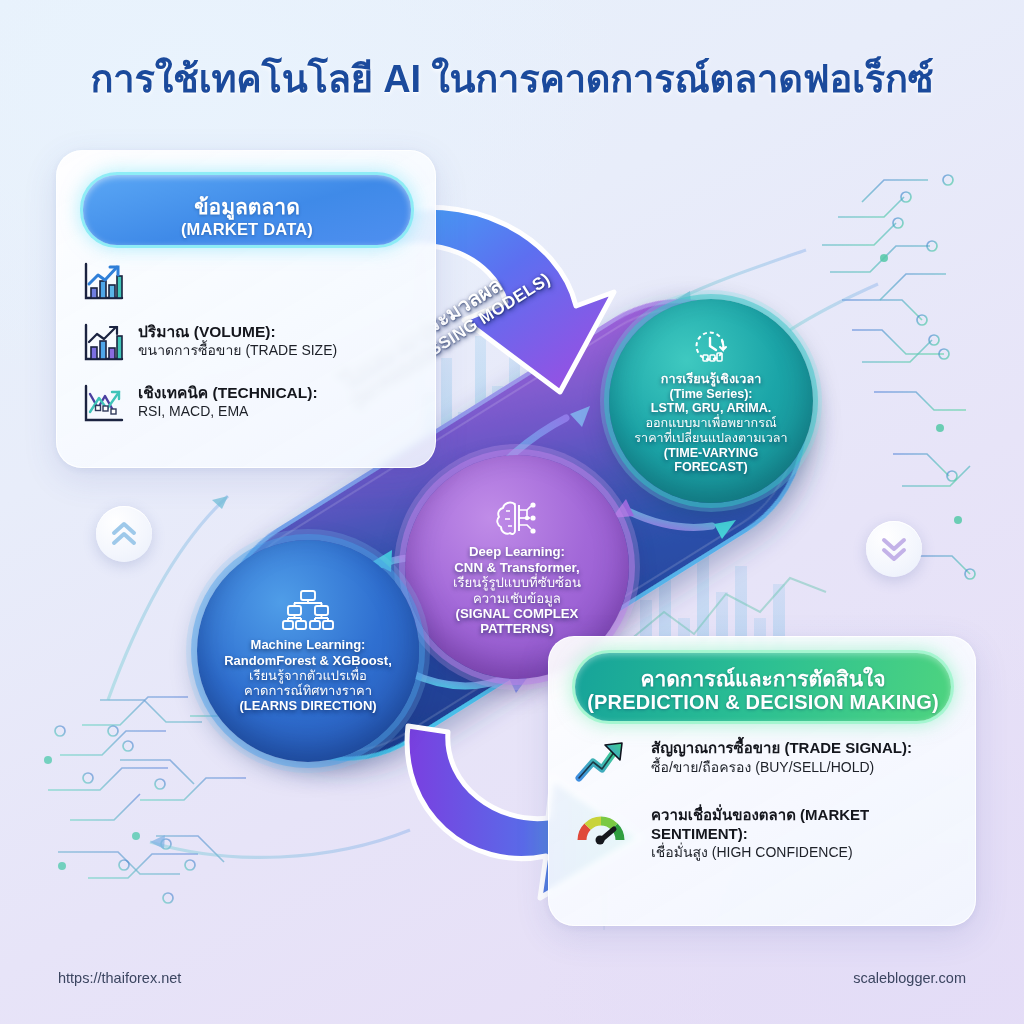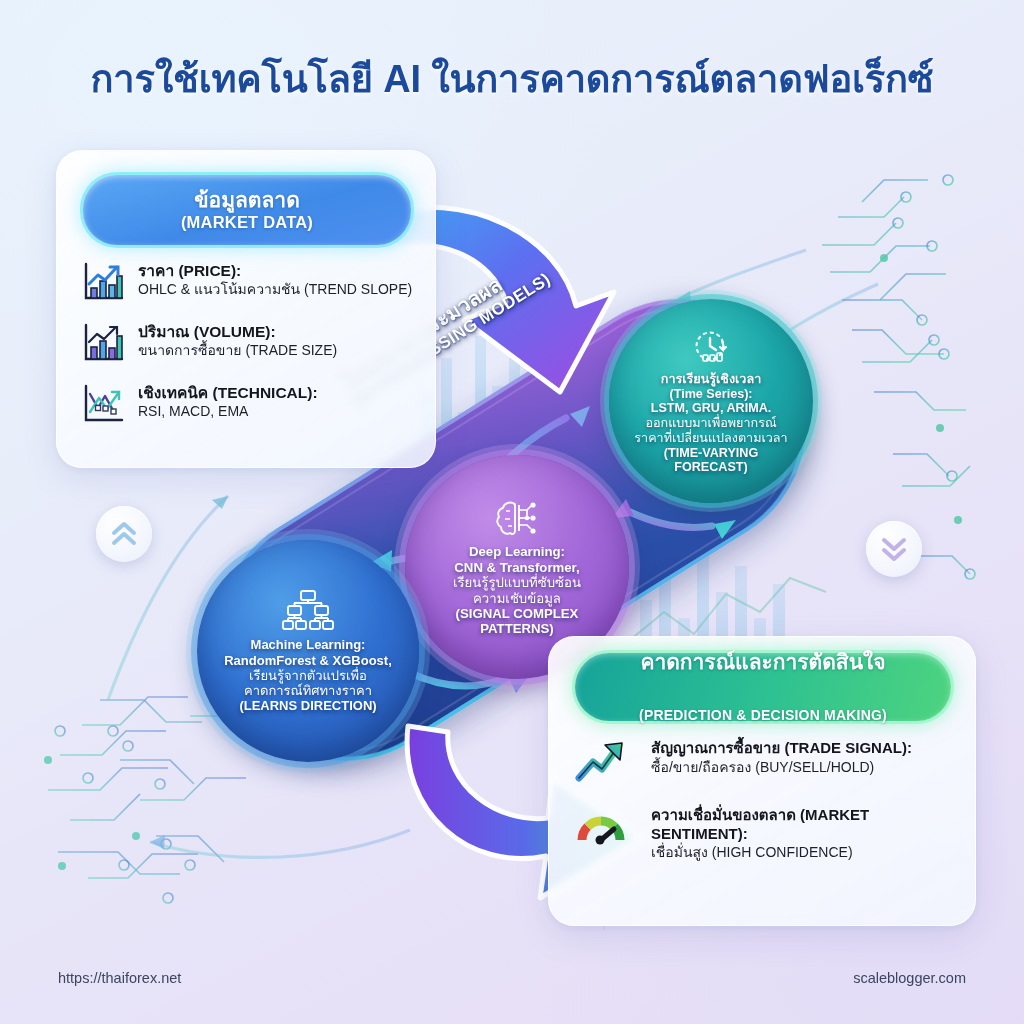--- a/index.html
+++ b/index.html
@@ -33,39 +33,39 @@
     backdrop-filter:blur(3px);
   }
   
   #market-card { left:56px; top:150px; width:380px; height:318px; }
   
   #prediction-card { left:548px; top:636px; width:428px; height:290px; overflow:hidden; }
 
   
   .pill {
     position:absolute; border-radius:34px; display:flex; flex-direction:column;
-    align-items:center; justify-content:center; color:#fff; text-align:center;
+    align-items:center; justify-content:flex-end; color:#fff; text-align:center;
     line-height:1.18; padding:6px 10px;
   }
   #market-pill {
     left:26px; top:24px; width:328px; height:70px;
     background:linear-gradient(165deg,#5aa7f5 0%,#3f8ae8 55%,#4f8ff0 100%);
     box-shadow:0 0 0 3px rgba(130,235,245,.85), 0 0 18px 4px rgba(120,225,250,.55),
                inset 0 2px 6px rgba(255,255,255,.5);
   }
   #prediction-pill {
     left:26px; top:16px; width:376px; height:68px;
     background:linear-gradient(105deg,#16a39a 0%,#2bbf93 48%,#4ed47f 100%);
     box-shadow:0 0 0 3px rgba(150,245,200,.75), 0 0 18px 4px rgba(110,235,175,.5),
                inset 0 2px 6px rgba(255,255,255,.38);
   }
   .pill .l1 { font-size:21px; font-weight:bold; text-shadow:0 1px 3px rgba(0,40,90,.35); }
   .pill .l2 { font-size:16.5px; font-weight:bold; letter-spacing:.2px; text-shadow:0 1px 3px rgba(0,40,90,.35); }
   #prediction-pill .l1 { font-size:21px; }
-  #prediction-pill .l2 { font-size:14px;margin-top:32px; }
+  #prediction-pill .l2 { font-size:20px; }
 
   
   .rows { position:absolute; left:24px; top:108px; width:340px; }
   .row { display:flex; align-items:flex-start; gap:13px; margin-bottom:16px; }
   .row .ico { flex:0 0 auto; width:44px; height:44px; margin-top:1px; }
   .row .txt { padding-top:2px; }
   .row .t1 { font-size:15.5px; font-weight:bold; color:#14161d; line-height:1.24; }
   .row .t2 { font-size:14px; color:#1d2028; line-height:1.3; }
 
   #prediction-card .rows { left:26px; top:100px; width:392px; }
@@ -446,24 +446,20 @@
       <div class="row">
         <svg class="ico" viewBox="0 0 44 44">
           <path d="M5 4 V38 H41" fill="none" stroke="#1b2340" stroke-width="2.4" stroke-linecap="round"></path>
           <rect x="10" y="28" width="6" height="10" fill="#6f7ee0" stroke="#1b2340" stroke-width="1.6"></rect>
           <rect x="19" y="21" width="6" height="17" fill="#4fa6e8" stroke="#1b2340" stroke-width="1.6"></rect>
           <rect x="28" y="25" width="6" height="13" fill="#5bb6e8" stroke="#1b2340" stroke-width="1.6"></rect>
           <rect x="36" y="16" width="5" height="22" fill="#3fc4b8" stroke="#1b2340" stroke-width="1.6"></rect>
           <path d="M8 24 L17 15 L24 20 L36 7" fill="none" stroke="#2f7fd8" stroke-width="3" stroke-linecap="round" stroke-linejoin="round"></path>
           <path d="M29 7 H37 V15" fill="none" stroke="#2f7fd8" stroke-width="3" stroke-linecap="round"></path>
         </svg>
-        <div class="txt">
-          <div class="t1">ราคา (PRICE):</div>
-          <div class="t2">OHLC &amp; แนวโน้มความชัน (TREND SLOPE)</div>
-        </div>
       </div>
 
       <div class="row">
         <svg class="ico" viewBox="0 0 44 44">
           <path d="M5 4 V38 H41" fill="none" stroke="#1b2340" stroke-width="2.4" stroke-linecap="round"></path>
           <rect x="10" y="26" width="6" height="12" fill="#7b6fe0" stroke="#1b2340" stroke-width="1.6"></rect>
           <rect x="19" y="20" width="6" height="18" fill="#4fa6e8" stroke="#1b2340" stroke-width="1.6"></rect>
           <rect x="28" y="27" width="6" height="11" fill="#8a6ce0" stroke="#1b2340" stroke-width="1.6"></rect>
           <rect x="36" y="15" width="5" height="23" fill="#3fc4b8" stroke="#1b2340" stroke-width="1.6"></rect>
           <path d="M8 21 L16 13 L23 18 L35 6" fill="none" stroke="#1b2340" stroke-width="2.2" stroke-linecap="round" stroke-linejoin="round"></path>

